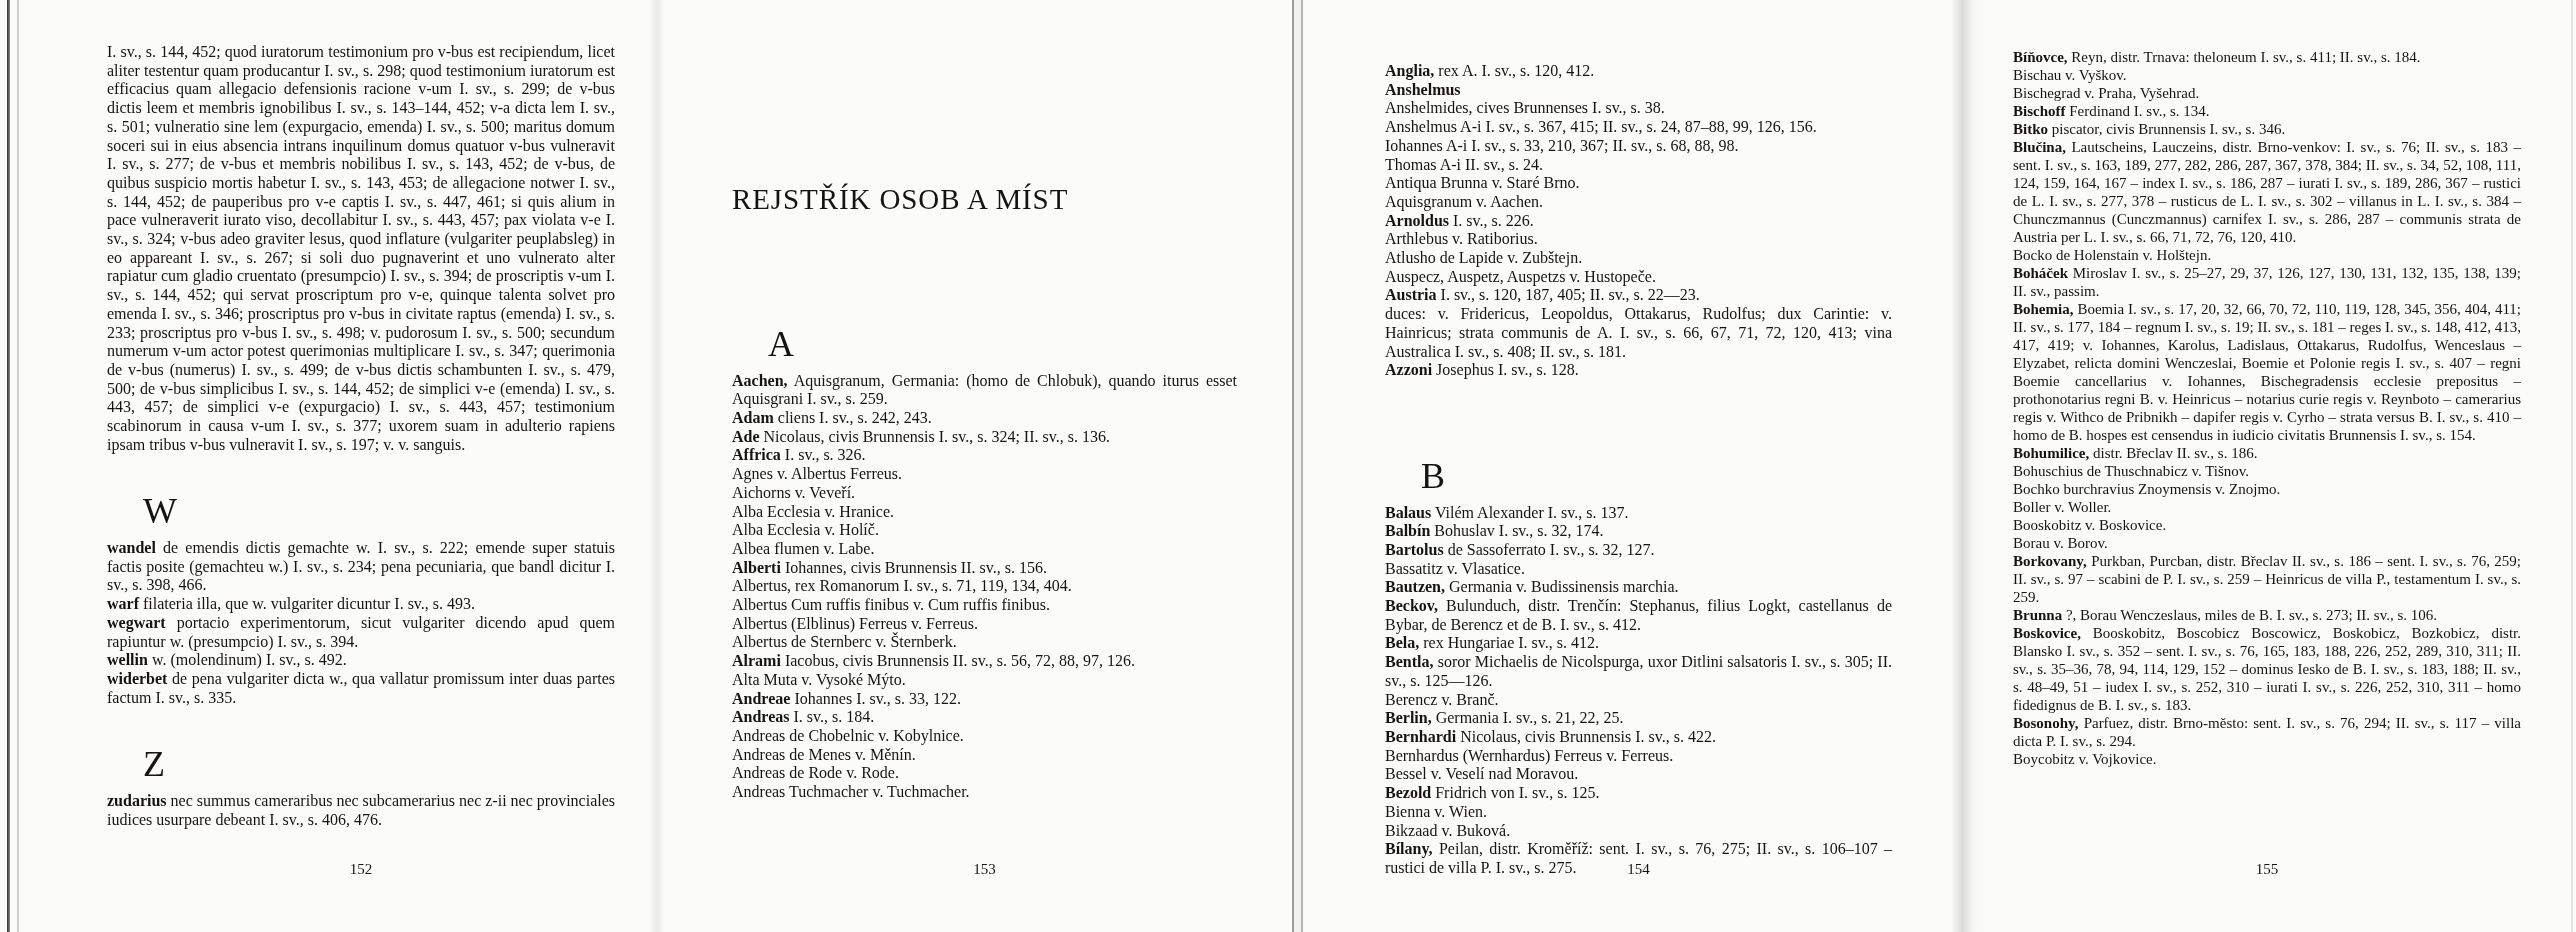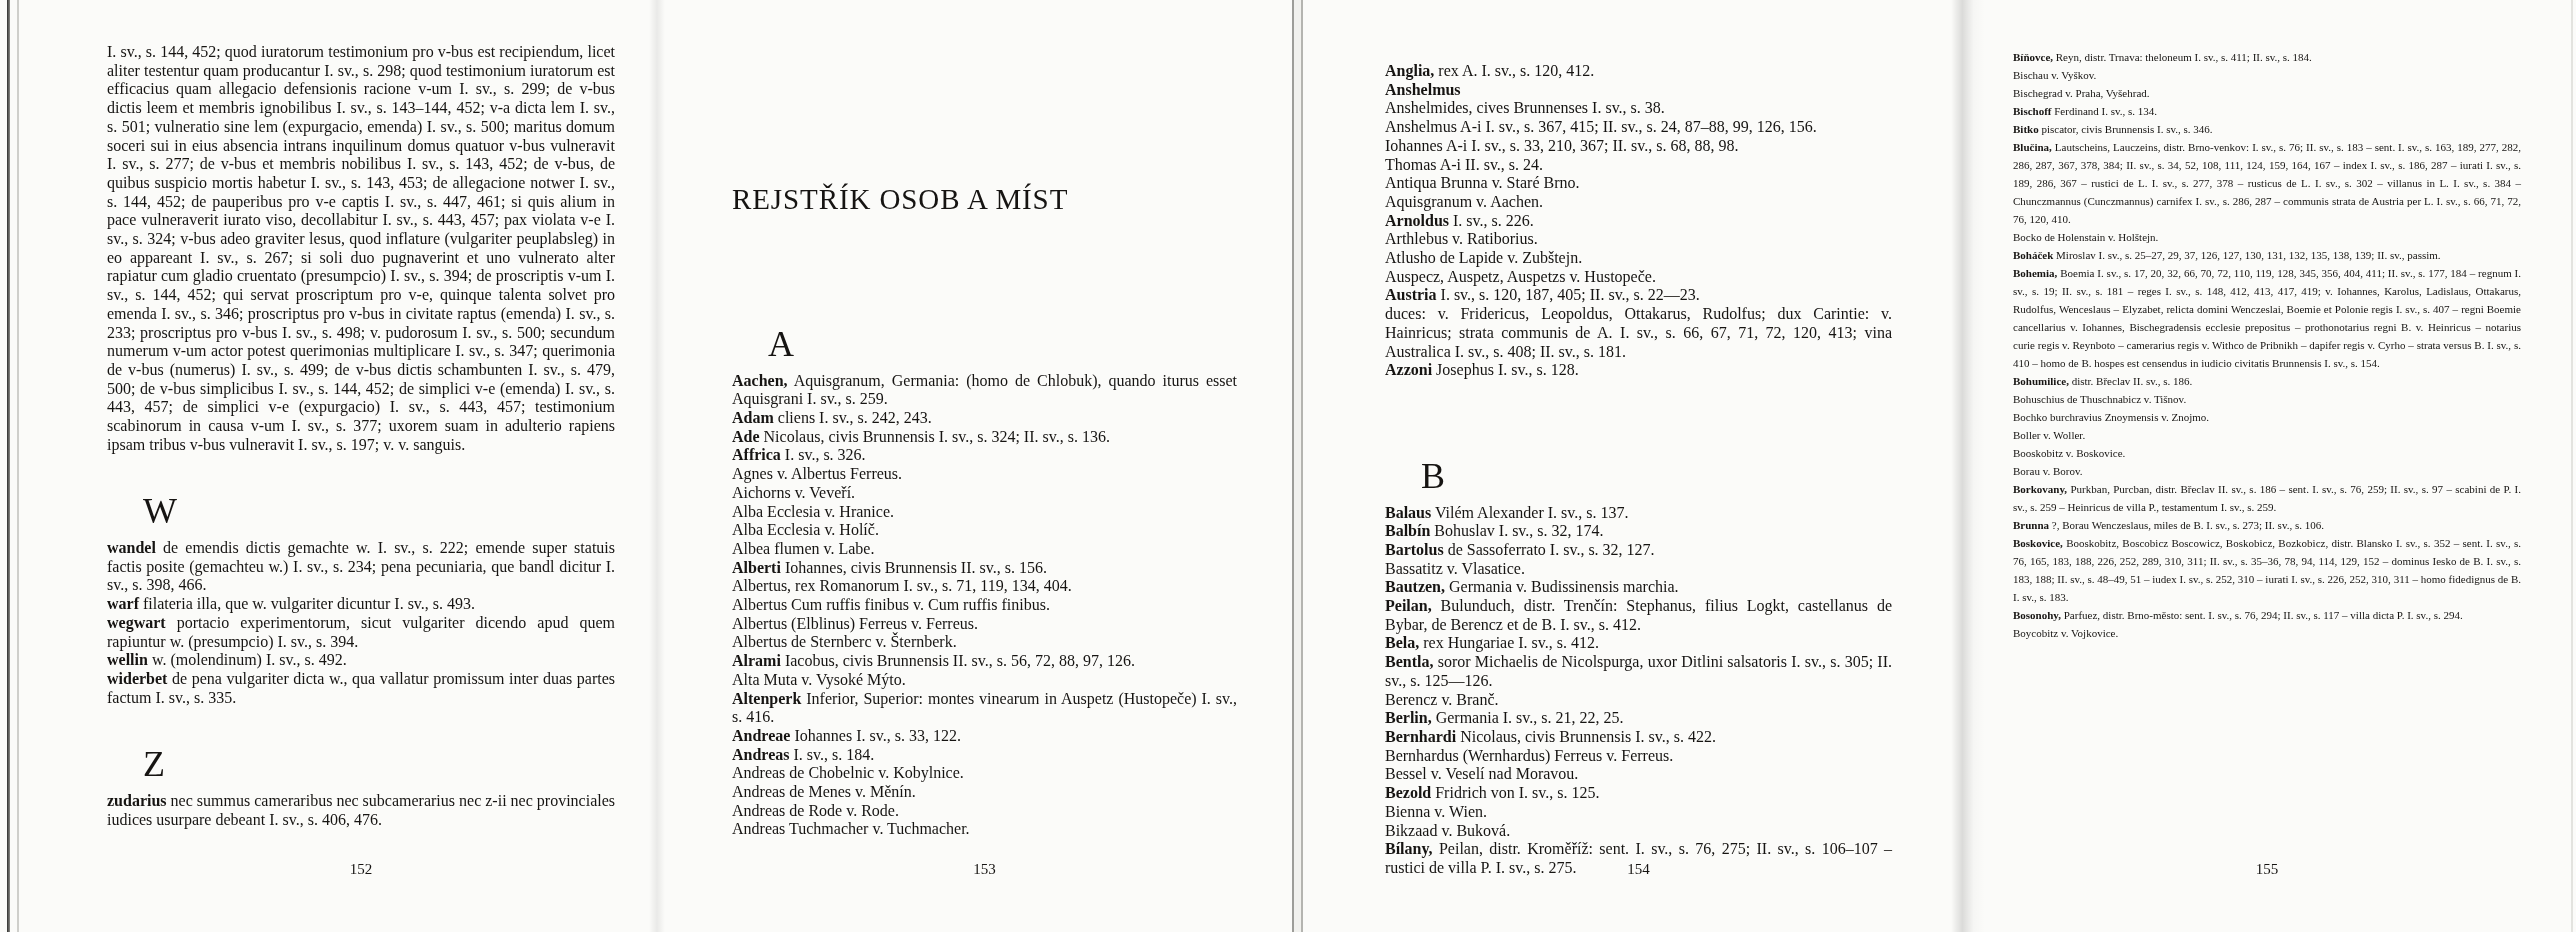--- a/index.html
+++ b/index.html
@@ -27,21 +27,21 @@
 
   .page-content{position:relative;}
   .page-152 .page-content{padding-top:43px;}
   .page-153 .page-content{padding-top:182px;}
   .page-154 .page-content{padding-top:62px;}
   .page-155 .page-content{padding-top:48px;}
 
   .page-152 .page-content, .page-153 .page-content, .page-154 .page-content{
     font-size:16px;line-height:18.7px;
   }
-  .page-155 .page-content{font-size:11px;line-height:18px;}
+  .page-155 .page-content{font-size:15px;line-height:18px;}
 
   .para,.entry{margin:0;text-align:justify;}
   .entry b{font-weight:bold;}
 
   .page-title{
     font-weight:normal;font-size:29px;line-height:35px;letter-spacing:0.9px;
     text-align:left;margin:0;
   }
   .letter{
     font-size:36px;line-height:38px;font-weight:normal;
@@ -95,21 +95,20 @@
       <p class="entry"><span>Alba Ecclesia v. Hranice.</span></p>
       <p class="entry"><span>Alba Ecclesia v. Holíč.</span></p>
       <p class="entry"><span>Albea flumen v. Labe.</span></p>
       <p class="entry"><b>Alberti</b> <span>Iohannes, civis Brunnensis II. sv., s. 156.</span></p>
       <p class="entry"><span>Albertus, rex Romanorum I. sv., s. 71, 119, 134, 404.</span></p>
       <p class="entry"><span>Albertus Cum ruffis finibus v. Cum ruffis finibus.</span></p>
       <p class="entry"><span>Albertus (Elblinus) Ferreus v. Ferreus.</span></p>
       <p class="entry"><span>Albertus de Sternberc v. Šternberk.</span></p>
       <p class="entry"><b>Alrami</b> <span>Iacobus, civis Brunnensis II. sv., s. 56, 72, 88, 97, 126.</span></p>
       <p class="entry"><span>Alta Muta v. Vysoké Mýto.</span></p>
-      <p class="entry"><b>Altenperk</b> <span>Inferior, Superior: montes vinearum in Auspetz (Hustopeče) I. sv., s. 416.</span></p>
       <p class="entry"><b>Andreae</b> <span>Iohannes I. sv., s. 33, 122.</span></p>
       <p class="entry"><b>Andreas</b> <span>I. sv., s. 184.</span></p>
       <p class="entry"><span>Andreas de Chobelnic v. Kobylnice.</span></p>
       <p class="entry"><span>Andreas de Menes v. Měnín.</span></p>
       <p class="entry"><span>Andreas de Rode v. Rode.</span></p>
       <p class="entry"><span>Andreas Tuchmacher v. Tuchmacher.</span></p>
     </div>
   <div class="pagenum">153</div>
 </div>
 
@@ -129,21 +128,21 @@
       <p class="entry"><span>Auspecz, Auspetz, Auspetzs v. Hustopeče.</span></p>
       <p class="entry"><b>Austria</b> <span>I. sv., s. 120, 187, 405; II. sv., s. 22—23.</span></p>
       <p class="entry"><span>duces: v. Fridericus, Leopoldus, Ottakarus, Rudolfus; dux Carintie: v. Hainricus; strata communis de A. I. sv., s. 66, 67, 71, 72, 120, 413; vina Australica I. sv., s. 408; II. sv., s. 181.</span></p>
       <p class="entry"><b>Azzoni</b> <span>Josephus I. sv., s. 128.</span></p>
       <div class="letter">B</div>
       <p class="entry"><b>Balaus</b> <span>Vilém Alexander I. sv., s. 137.</span></p>
       <p class="entry"><b>Balbín</b> <span>Bohuslav I. sv., s. 32, 174.</span></p>
       <p class="entry"><b>Bartolus</b> <span>de Sassoferrato I. sv., s. 32, 127.</span></p>
       <p class="entry"><span>Bassatitz v. Vlasatice.</span></p>
       <p class="entry"><b>Bautzen,</b> <span>Germania v. Budissinensis marchia.</span></p>
-      <p class="entry"><b>Peilan,</b> <span>Bulunduch, distr. Trenčín: Stephanus, filius Logkt, castellanus de Bybar, de Berencz et de B. I. sv., s. 412.</span></p>
+      <p class="entry"><b>Beckov,</b> <span>Bulunduch, distr. Trenčín: Stephanus, filius Logkt, castellanus de Bybar, de Berencz et de B. I. sv., s. 412.</span></p>
       <p class="entry"><b>Bela,</b> <span>rex Hungariae I. sv., s. 412.</span></p>
       <p class="entry"><b>Bentla,</b> <span>soror Michaelis de Nicolspurga, uxor Ditlini salsatoris I. sv., s. 305; II. sv., s. 125—126.</span></p>
       <p class="entry"><span>Berencz v. Branč.</span></p>
       <p class="entry"><b>Berlin,</b> <span>Germania I. sv., s. 21, 22, 25.</span></p>
       <p class="entry"><b>Bernhardi</b> <span>Nicolaus, civis Brunnensis I. sv., s. 422.</span></p>
       <p class="entry"><span>Bernhardus (Wernhardus) Ferreus v. Ferreus.</span></p>
       <p class="entry"><span>Bessel v. Veselí nad Moravou.</span></p>
       <p class="entry"><b>Bezold</b> <span>Fridrich von I. sv., s. 125.</span></p>
       <p class="entry"><span>Bienna v. Wien.</span></p>
       <p class="entry"><span>Bikzaad v. Buková.</span></p>

